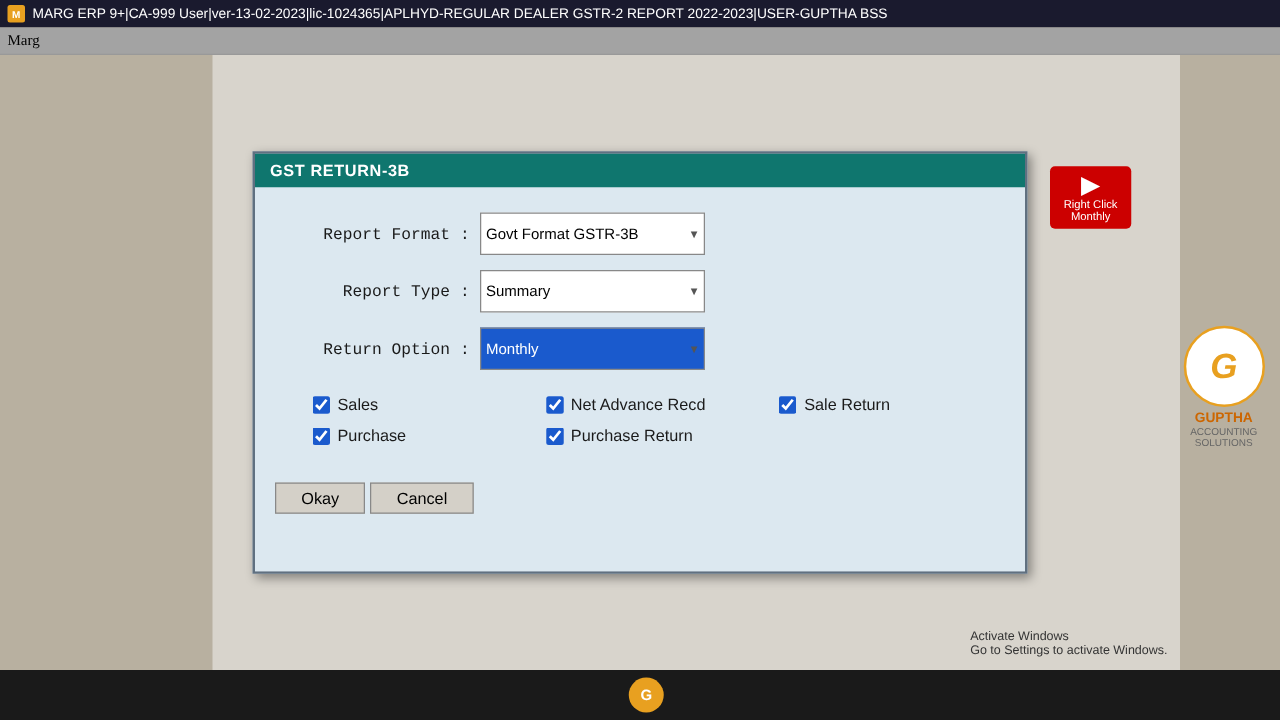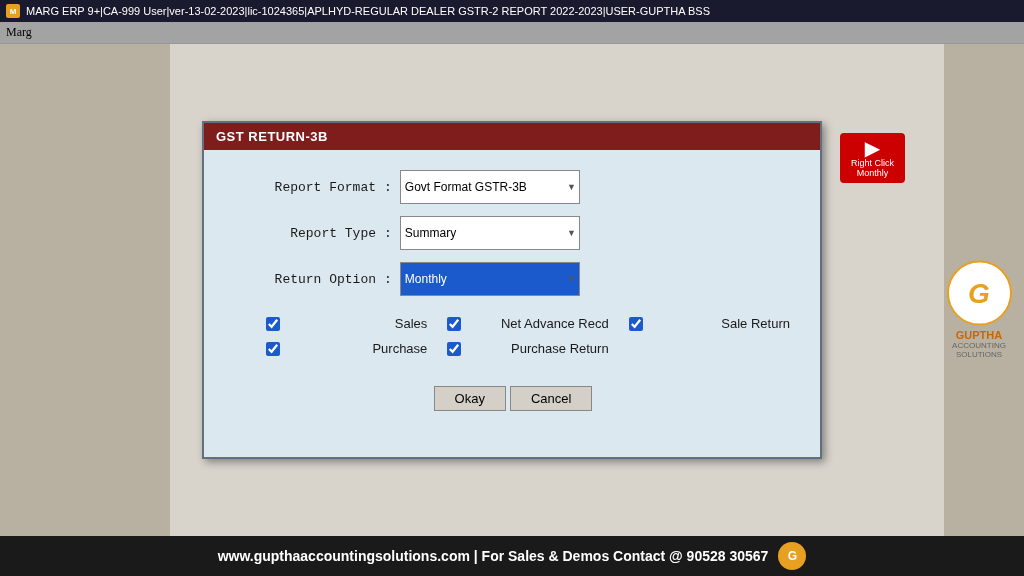--- a/index.html
+++ b/index.html
@@ -86,30 +86,30 @@
     
     .dialog {
       background: #dce8f0;
       border: 2px solid #607080;
       width: 620px;
       box-shadow: 3px 3px 8px rgba(0,0,0,0.4);
       position: relative;
     }
 
     .dialog-header {
-      background: #7f1d1d;
+      background: #0f766e;
       color: white;
       padding: 6px 12px;
       font-size: 13px;
       font-weight: bold;
       letter-spacing: 0.5px;
     }
 
     .dialog-body {
-      padding: 20px 30px 20px 32px;
+      padding: 20px 30px 20px 16px;
       background: #dce8f0;
     }
 
     
     .form-row {
       display: flex;
       align-items: center;
       margin-bottom: 12px;
     }
 
@@ -170,34 +170,32 @@
       gap: 10px 20px;
       margin: 20px 0 20px 30px;
     }
 
     .checkbox-item {
       display: flex;
       align-items: center;
       gap: 6px;
       font-size: 13px;
       color: #1a1a1a;
-      justify-content: space-between;
     }
 
     .checkbox-item input[type="checkbox"] {
       width: 14px;
       height: 14px;
       accent-color: #1a5acd;
       cursor: pointer;
     }
 
     
     .buttons-row {
       display: flex;
-      justify-content: center;
       gap: 4px;
       margin-top: 30px;
       margin-bottom: 26px;
     }
 
     .btn {
       padding: 4px 20px;
       font-size: 13px;
       cursor: pointer;
       border: 1px solid #888;
@@ -399,18 +397,21 @@
   </div>
 
   <div class="guptha-logo">
     <div class="guptha-circle">
       <span class="guptha-g">G</span>
     </div>
     <div class="guptha-text">GUPTHA</div>
     <div style="font-size:8px;color:#666;text-align:center;max-width:70px;">ACCOUNTING SOLUTIONS</div>
   </div>
 
+  <div class="activate-windows">
+    <div>Activate Windows</div>
+    <div>Go to Settings to activate Windows.</div>
+  </div>
 </div>
 
 <div class="footer">
-  <span>www.gupthaaccountingsolutions.com | For Sales &amp; Demos Contact @ 90528 30567</span>
   <div class="footer-logo">G</div>
 </div>
 
 </body></html>

